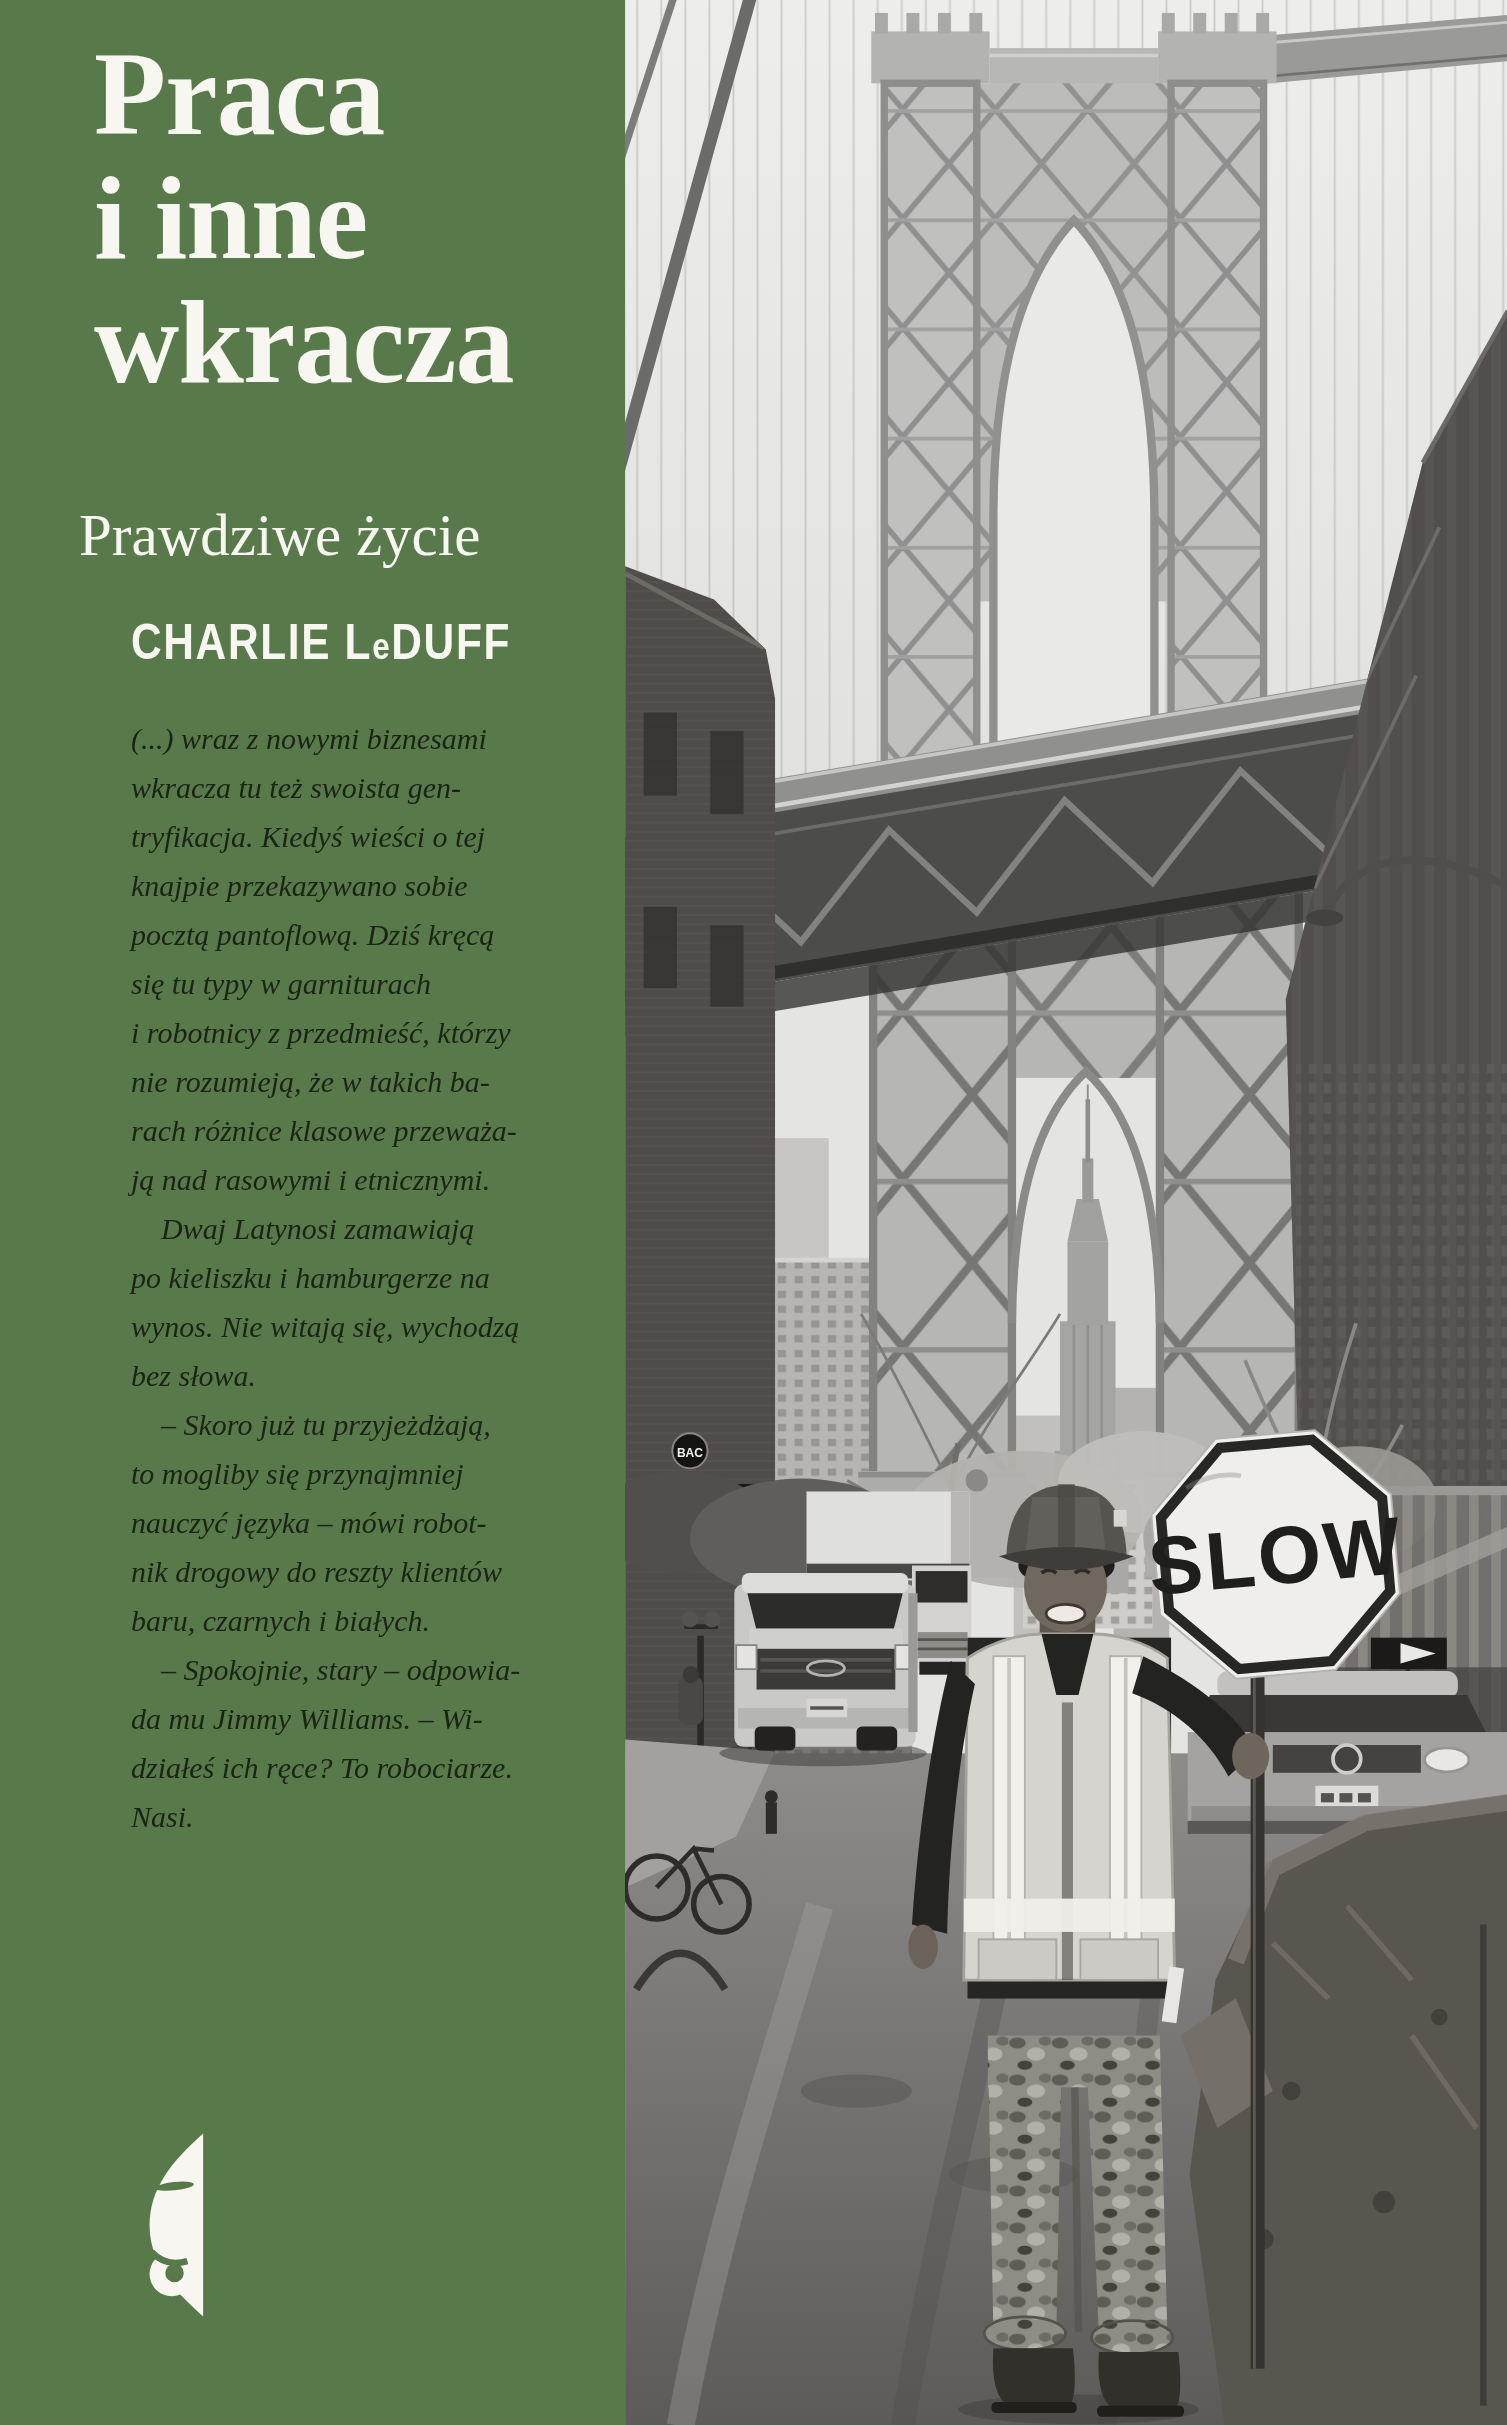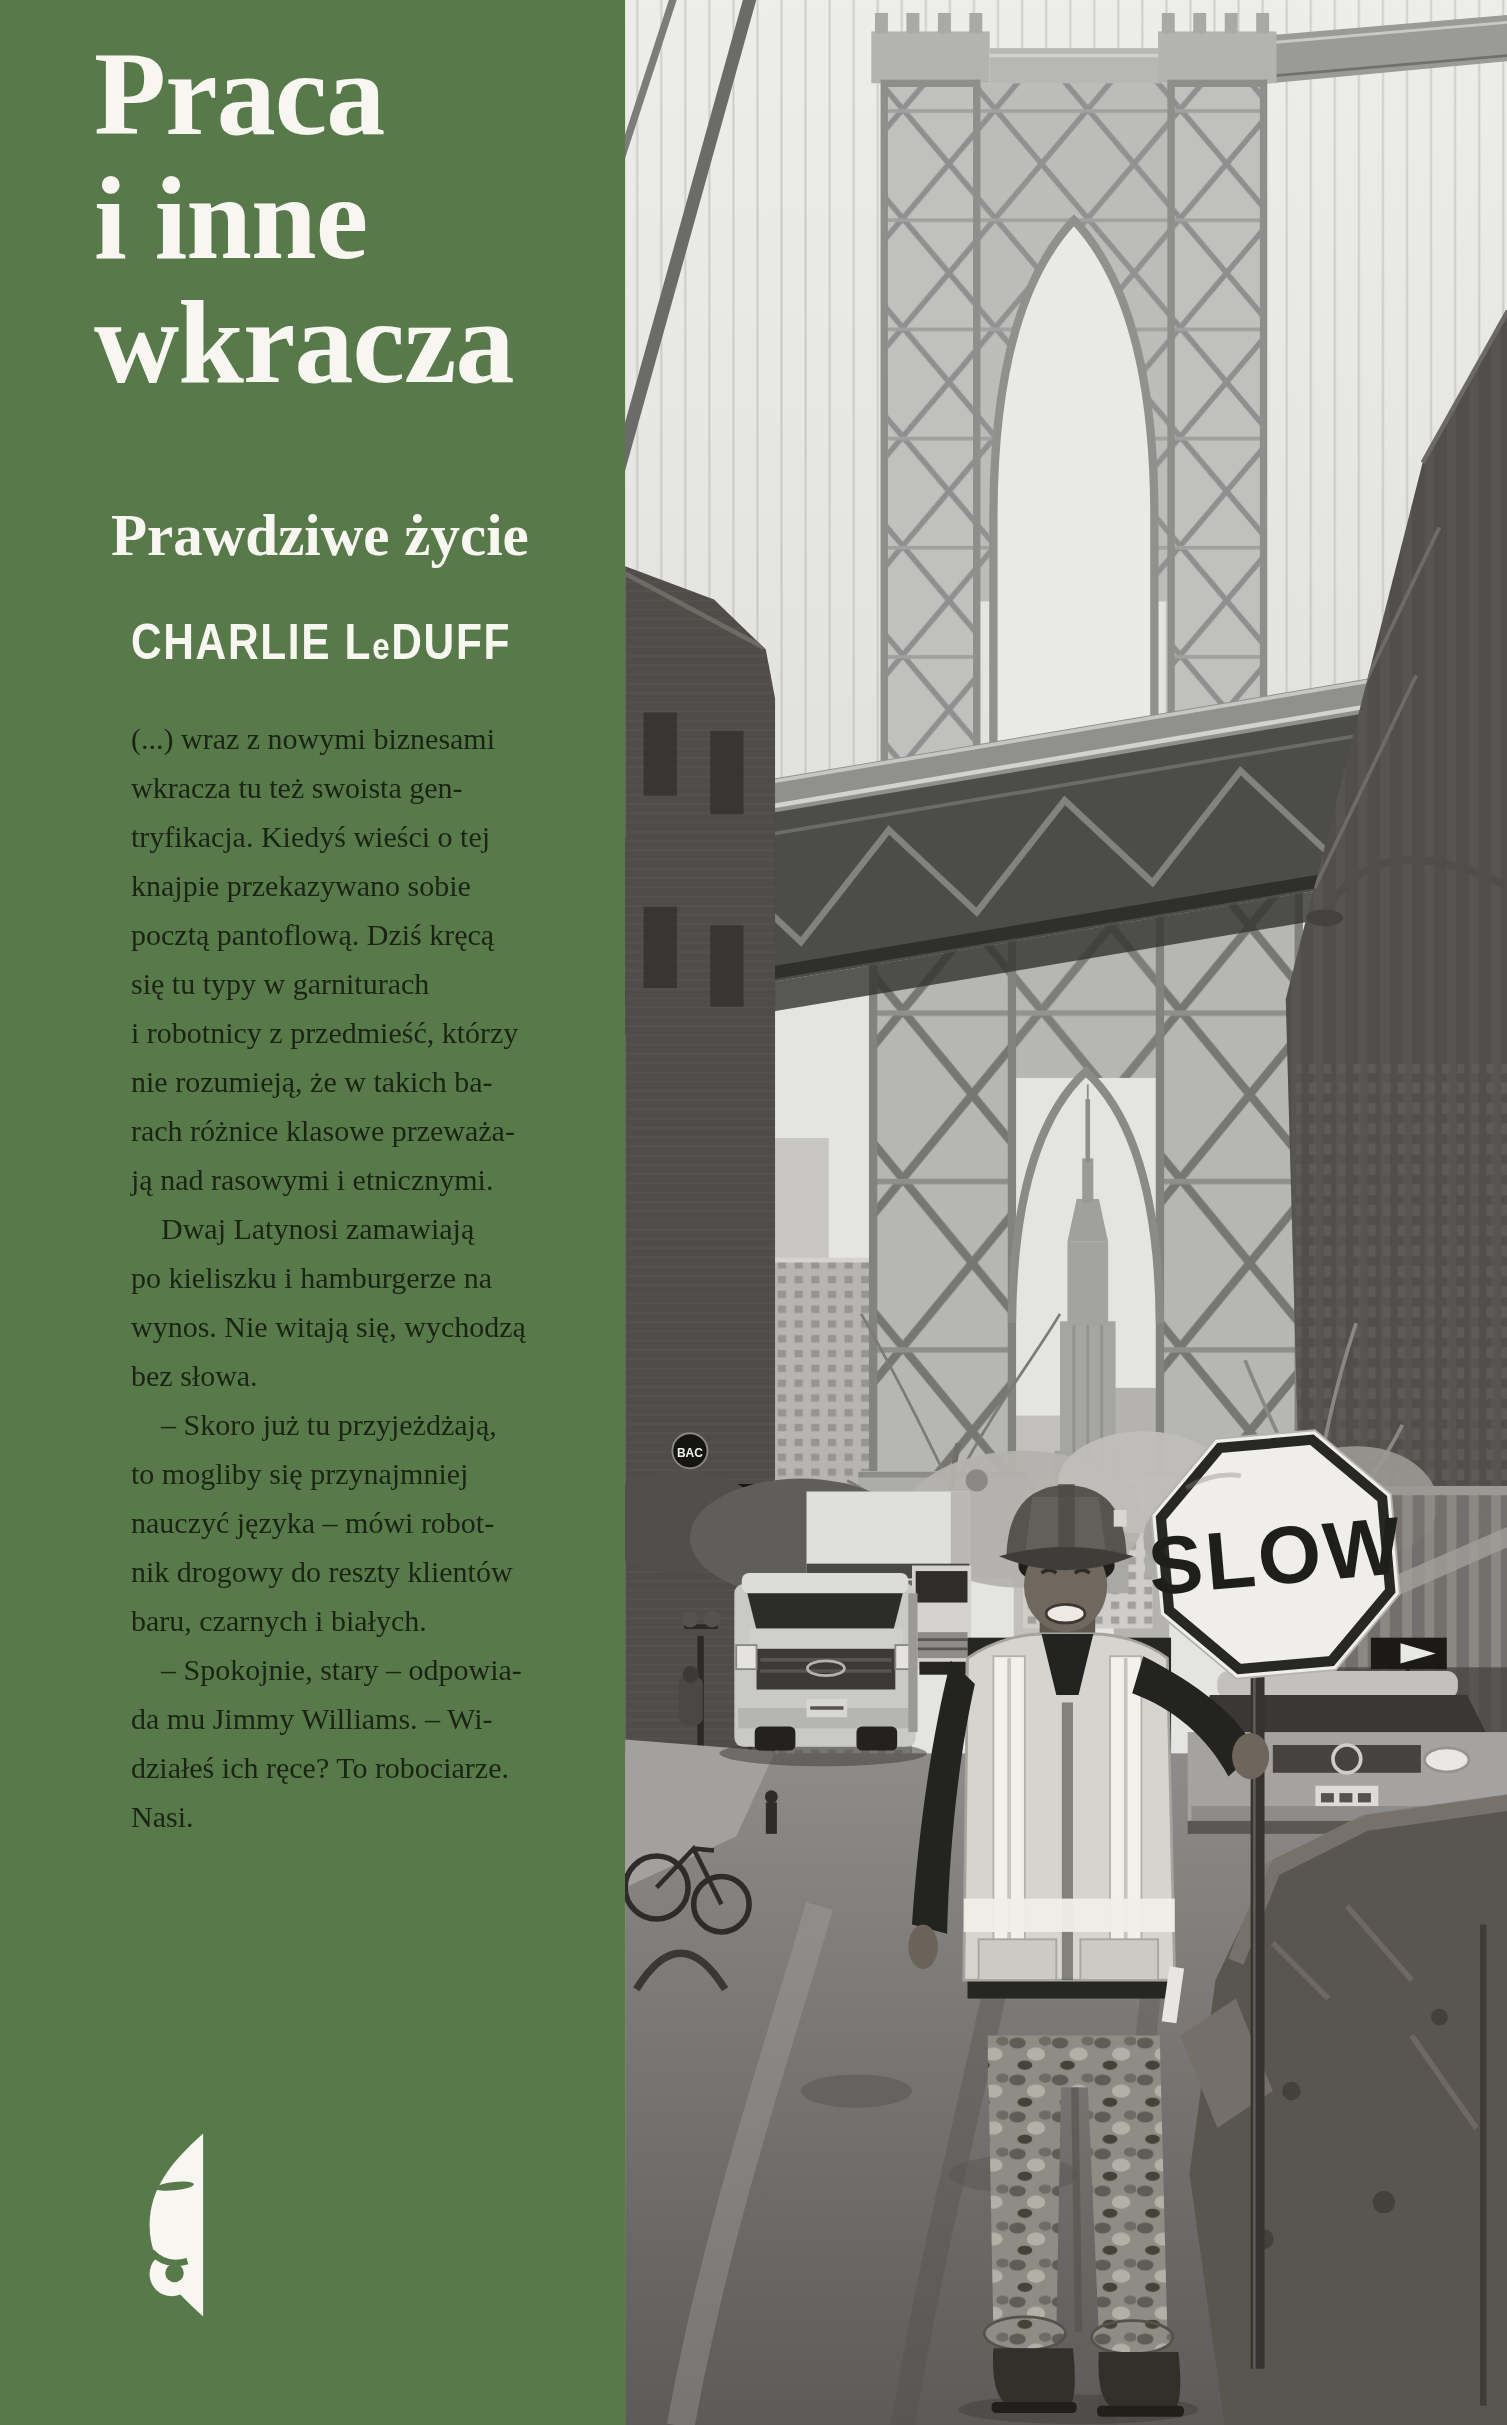--- a/index.html
+++ b/index.html
@@ -4,28 +4,28 @@
 <style>
   :root{ --green:#587a4b; --text-dark:#1b2414; --text-light:#f7f6f1; }
   html,body{margin:0;padding:0;background:#ffffff;}
   .cover{position:relative;width:1508px;height:2426px;overflow:hidden;background:#84cc16;
          font-family:"Liberation Serif",serif;}
   .panel{position:absolute;left:0;top:0;width:625px;height:2426px;background:var(--green);}
   .photo{position:absolute;left:625px;top:0;width:883px;height:2426px;display:block;}
   .title{margin:33px 0 0 94px;font-size:118px;line-height:124px;font-weight:bold;
          color:var(--text-light);letter-spacing:-0.9px;}
   .title span{display:block;}
-  .subtitle{margin:78px 0 0 111px;font-size:59px;line-height:104px;font-weight:bold;
+  .subtitle{margin:78px 0 0 79px;font-size:59px;line-height:104px;font-weight:normal;
             color:var(--text-light);}
   .subtitle span{display:block;}
   .author{margin:26px 0 0 131px;font-family:"Liberation Sans",sans-serif;font-weight:bold;
           font-size:50px;letter-spacing:1.9px;color:var(--text-light);
           transform:scaleX(.85);transform-origin:left center;white-space:nowrap;}
   .author .sm{font-size:.74em;}
-  .excerpt{margin:43px 0 8px 131px;width:485px;font-size:30px;line-height:49px;
+  .excerpt{margin:43px 0 8px 131px;width:485px;font-style:italic;font-size:30px;line-height:49px;
            color:var(--text-dark);white-space:pre-line;}
   .logo{position:absolute;left:144px;top:2128px;width:61px;height:194px;}
   svg text{user-select:none;}
 </style>
 </head>
 <body>
 
 <div class="cover">
 
   <div class="panel">

